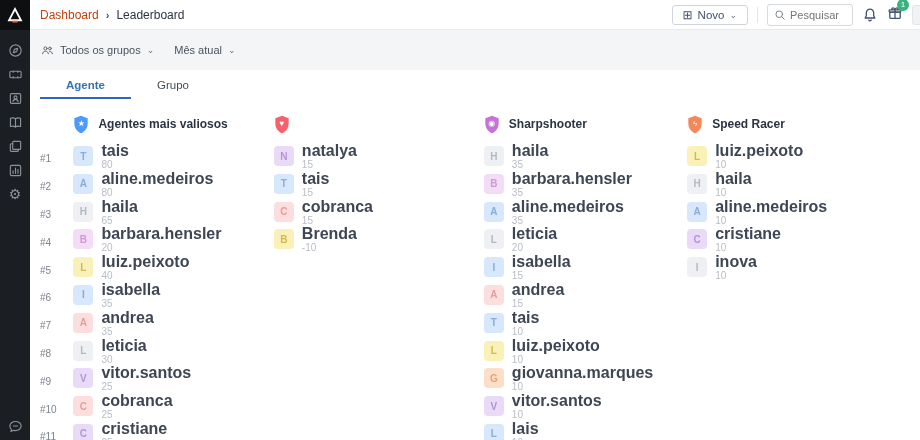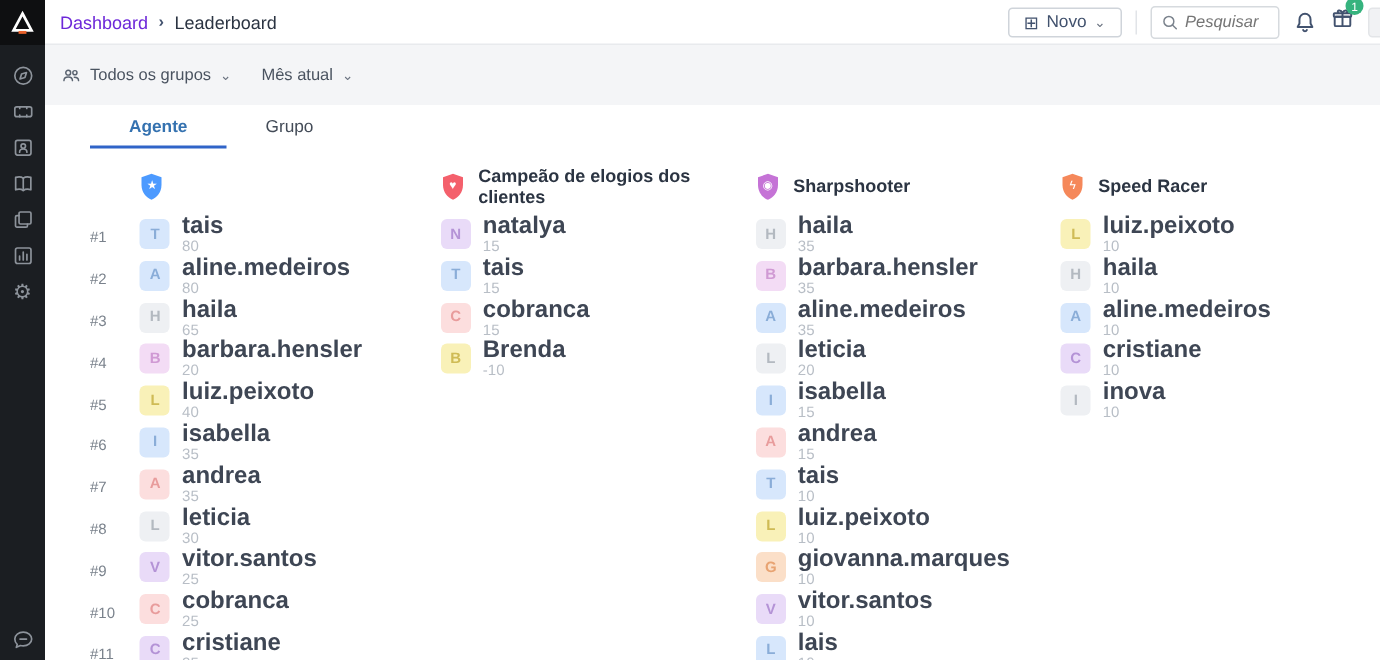--- a/index.html
+++ b/index.html
@@ -7,45 +7,45 @@
     font-family:"Liberation Sans", sans-serif; }
   
   .sidebar { position:absolute; left:0; top:0; width:30px; height:440px; background:#1b1e22; }
   .logo { width:30px; height:30px; background:#0e0f11; display:flex; align-items:center; justify-content:center; }
   .side-icons { display:flex; flex-direction:column; align-items:center; padding-top:12px; gap:8px; }
   .side-ic { width:16px; height:16px; display:flex; align-items:center; justify-content:center; color:#8d939b; font-size:13px; cursor:pointer; }
   .side-bottom { position:absolute; bottom:6px; left:0; width:30px; display:flex; justify-content:center; }
   
   .topbar { position:absolute; left:30px; top:0; width:890px; height:30px; background:#fff;
     border-bottom:1px solid #e8eaed; display:flex; align-items:center; padding:0 10px; }
-  .crumb-link { color:#6d28d9; font-size:12px; text-decoration:none; cursor:pointer; }
+  .crumb-link { color:#c2410c; font-size:12px; text-decoration:none; cursor:pointer; }
   .crumb-sep { color:#42526e; font-size:11px; margin:0 7px; font-weight:bold; }
   .crumb-cur { color:#2b3442; font-size:12px; }
   .tb-right { margin-left:auto; display:flex; align-items:center; gap:9px; }
   .btn { border:1px solid #cfd4da; border-radius:3px; background:#fff; padding:3px 10px;
     font-size:11.5px; color:#42526e; white-space:nowrap; cursor:pointer; display:flex; align-items:center; gap:5px; }
   .plus-ic { font-size:12px; line-height:10px; color:#42526e; }
   .chev { font-size:9px; color:#6b7380; }
   .vdiv { width:1px; height:16px; background:#e1e4e8; }
   .search-box { border:1px solid #d6dade; border-radius:3px; height:22px; width:86px;
     display:flex; align-items:center; gap:4px; padding:0 6px; }
   .search-box input { border:none; outline:none; width:56px; font-size:11px; color:#57606a;
-    font-family:"Liberation Sans",sans-serif; background:transparent;font-style:italic; }
+    font-family:"Liberation Sans",sans-serif; background:transparent; }
   .tb-ic { color:#42526e; display:flex; cursor:pointer; }
   .gift-wrap { position:relative; }
   .badge { position:absolute; top:-6px; right:-6px; min-width:12px; height:12px; border-radius:7px;
     background:#36b37e; color:#fff; font-size:8px; display:flex; align-items:center; justify-content:center; padding:0 2px; }
   .partial-btn { width:22px; height:20px; background:#f1f2f4; border:1px solid #e3e5e8;
     border-radius:3px; margin-right:-24px; color:#c3c8cd; font-size:9px; text-align:center; line-height:18px; }
   
   .filterbar { position:absolute; left:30px; top:30px; width:890px; height:40px; background:#f4f5f7;
     display:flex; align-items:center; padding:0 11px; gap:20px; }
   .filter { display:flex; align-items:center; gap:6px; font-size:11px; color:#4a5360; cursor:pointer; }
   
-  .content { position:absolute; left:30px; top:70px; width:850px; height:370px; background:#fff;margin-left:20px; }
+  .content { position:absolute; left:30px; top:70px; width:850px; height:370px; background:#fff; }
   .tabs { display:flex; padding-left:10px; }
   .tab { padding:9px 26px 6px; font-size:11.5px; color:#444c58; border-bottom:2px solid transparent; cursor:pointer; }
   .tab.active { color:#3572b0; font-weight:bold; border-bottom-color:#3064c8; }
   .lb { display:flex; margin-top:12px; padding-left:10px; }
   .lb-ranks { width:35px; padding-top:34px; }
   .rank-cell { height:27.8px; font-size:10px; color:#7a828c; display:flex; align-items:center; padding-top:0; }
   .lb-col.c0 { width:210px; } .lb-col.c1 { width:220px; } .lb-col.c2 { width:213px; } .lb-col.c3 { width:202px; }
   .lb-head { height:26px; display:flex; align-items:center; gap:9px; }
   .lb-title { font-size:12px; font-weight:bold; color:#2b3442; }
   .shield { position:relative; width:16px; height:19px; flex:0 0 auto; }
@@ -198,20 +198,21 @@
       </div>
 
     <div class="lb-col c0">
       <div class="lb-head">
         <span class="shield">
           <svg width="16" height="19" viewBox="0 0 24 28">
               <path d="M12 1 L22 4.5 V12 C22 19.5 17.5 25 12 27 C6.5 25 2 19.5 2 12 V4.5 Z" fill="#4c9aff"></path>
             </svg>
           <span class="glyph">★</span>
         </span>
+        <span class="lb-title">Agentes mais valiosos</span>
       </div>
       <div class="lb-list">
           <div class="entry">
             <div class="avatar" style="background:#d7e7fc;color:#8aadd8">T</div>
             <div class="etext">
               <div class="e-name">tais</div>
               <div class="e-score">80</div>
             </div>
           </div>
           <div class="entry">
@@ -288,21 +289,20 @@
     </div>
 
     <div class="lb-col c1">
       <div class="lb-head">
         <span class="shield">
           <svg width="16" height="19" viewBox="0 0 24 28">
               <path d="M12 1 L22 4.5 V12 C22 19.5 17.5 25 12 27 C6.5 25 2 19.5 2 12 V4.5 Z" fill="#f4606c"></path>
             </svg>
           <span class="glyph">♥</span>
         </span>
-        <span class="lb-title">Campeão de elogios dos clientes</span>
       </div>
       <div class="lb-list">
           <div class="entry">
             <div class="avatar" style="background:#e9dbf8;color:#b493d6">N</div>
             <div class="etext">
               <div class="e-name">natalya</div>
               <div class="e-score">15</div>
             </div>
           </div>
           <div class="entry">

